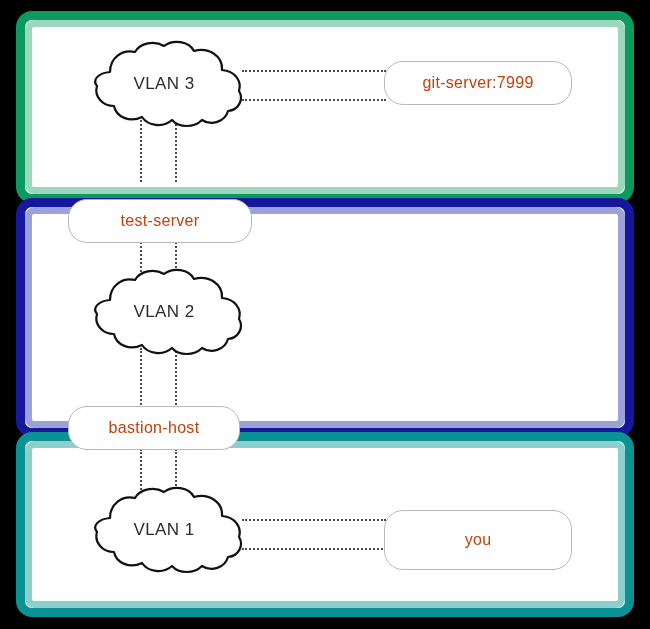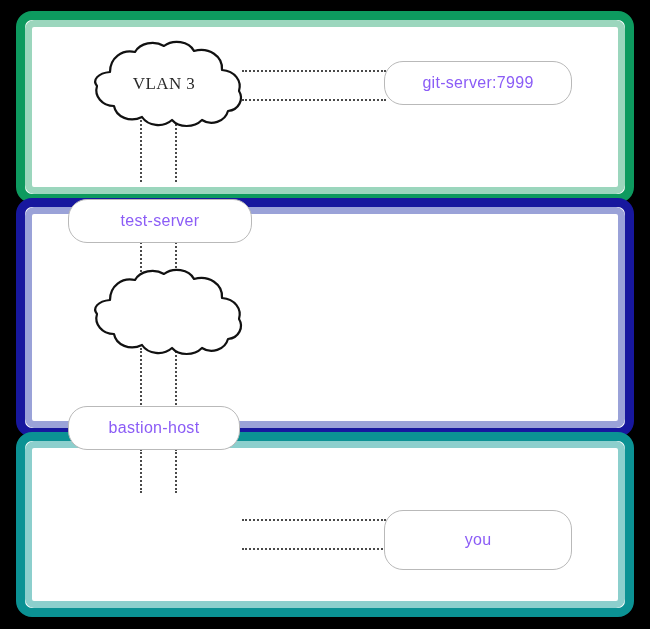--- a/index.html
+++ b/index.html
@@ -59,36 +59,36 @@
     width: 176px;
     top: 50%;
     transform: translateY(-50%);
     text-align: center;
     font-size: 17px;
     color: #2b2b2b;
     letter-spacing: 0.4px;
     pointer-events: none;
   }
 
-  #cloud-vlan3 { left: 76px; top: 38px; font-family: Liberation Serif, serif; }
+  #cloud-vlan3 { left: 76px; top: 38px; }
   #cloud-vlan2 { left: 76px; top: 266px; }
   #cloud-vlan1 { left: 76px; top: 484px; }
 
   
   .node-box {
     position: absolute;
     box-sizing: border-box;
     background: #ffffff;
     border: 1px solid #b9b9b9;
     border-radius: 19px;
     display: flex;
     align-items: center;
     justify-content: center;
     font-size: 16px;
-    color: #8b5cf6;
+    color: #c2410c;
     letter-spacing: 0.3px;
   }
 
   #node-git-server { left: 384px; top: 61px;  width: 188px; height: 44px; }
   #node-you        { left: 384px; top: 510px; width: 188px; height: 60px; }
   #node-test-server   { left: 68px; top: 180px; width: 184px; height: 44px; margin-top: 19px; }
   #node-bastion-host  { left: 68px; top: 406px; width: 172px; height: 44px; }
 
   
   .conn-v {
@@ -170,22 +170,34 @@
 
   <div class="cloud-wrap" id="cloud-vlan2">
     <svg width="176" height="92" viewBox="0 0 176 92">
       <path d="M34,34 C34,20 46,11 59,14 C64,5 78,2 88,8
                C97,1 113,3 118,13 C133,9 147,18 146,32
                C159,33 166,43 163,53 C168,61 163,72 152,73
                C149,84 135,88 126,82 C118,90 103,90 96,82
                C87,90 72,88 66,79 C54,85 40,79 38,68
                C26,68 18,58 21,48 C16,42 22,35 34,34 Z" fill="#ffffff" stroke="#111111" stroke-width="2.2" stroke-linejoin="round"></path>
     </svg>
-  </div>
-
+    <div class="cloud-label">VLAN 2</div>
+  </div>
+
+  <div class="cloud-wrap" id="cloud-vlan1">
+    <svg width="176" height="92" viewBox="0 0 176 92">
+      <path d="M34,34 C34,20 46,11 59,14 C64,5 78,2 88,8
+               C97,1 113,3 118,13 C133,9 147,18 146,32
+               C159,33 166,43 163,53 C168,61 163,72 152,73
+               C149,84 135,88 126,82 C118,90 103,90 96,82
+               C87,90 72,88 66,79 C54,85 40,79 38,68
+               C26,68 18,58 21,48 C16,42 22,35 34,34 Z" fill="#ffffff" stroke="#111111" stroke-width="2.2" stroke-linejoin="round"></path>
+    </svg>
+    <div class="cloud-label">VLAN 1</div>
+  </div>
 
   <div class="node-box" id="node-git-server">git-server:7999</div>
 
   <div class="node-box" id="node-test-server">test-server</div>
 
   <div class="node-box" id="node-bastion-host">bastion-host</div>
 
   <div class="node-box" id="node-you">you</div>
 
 </div>

